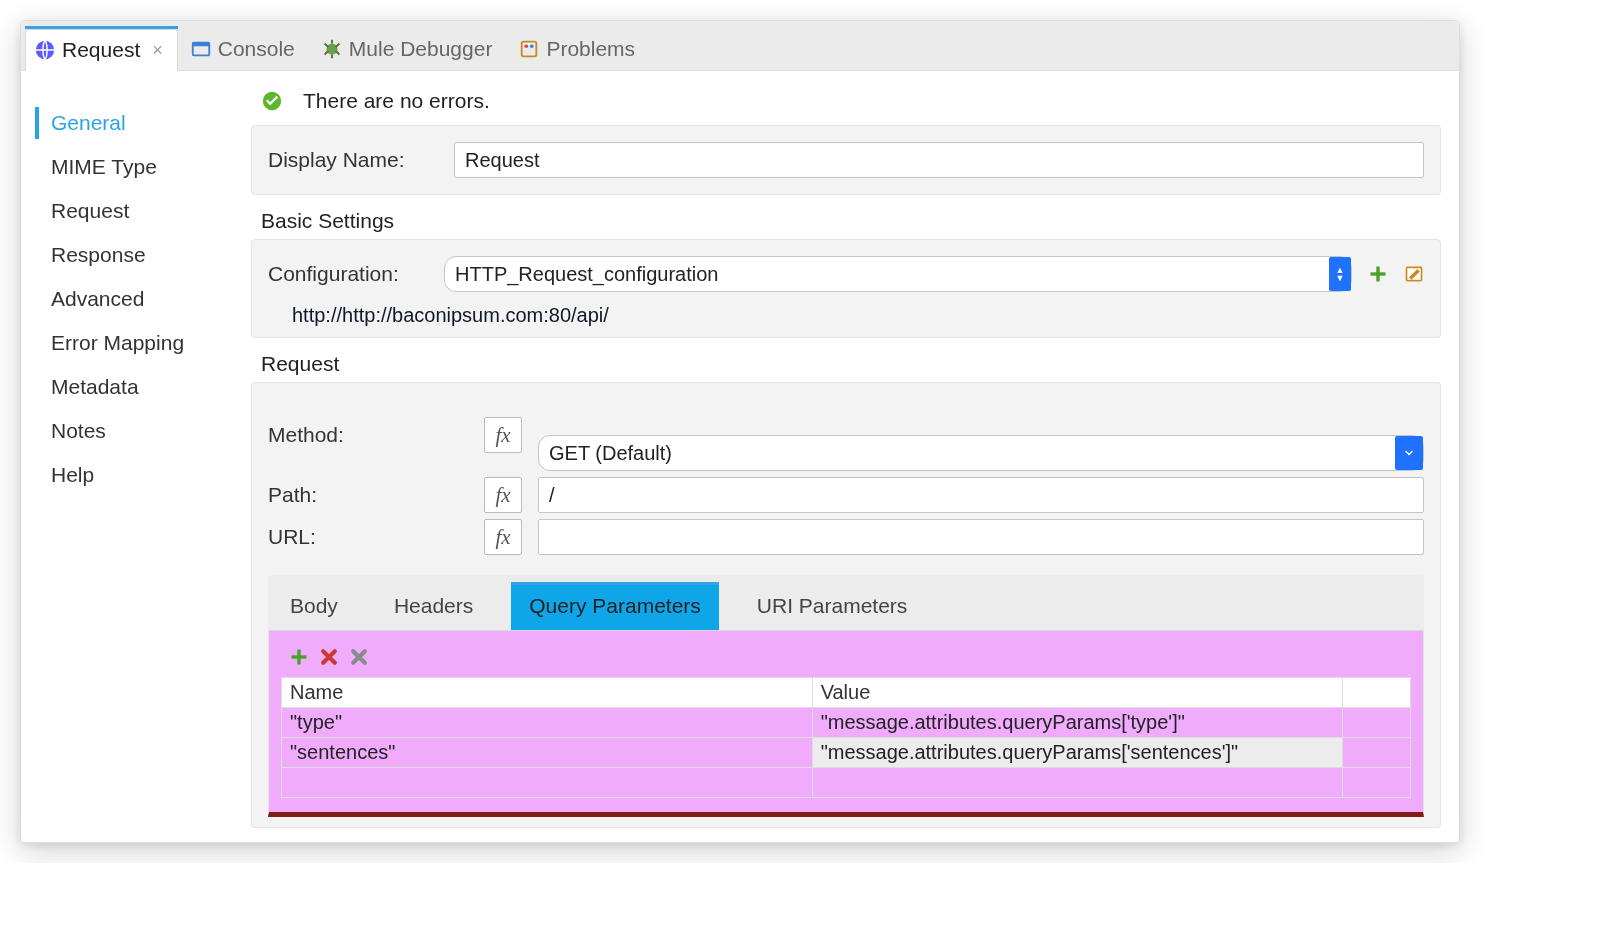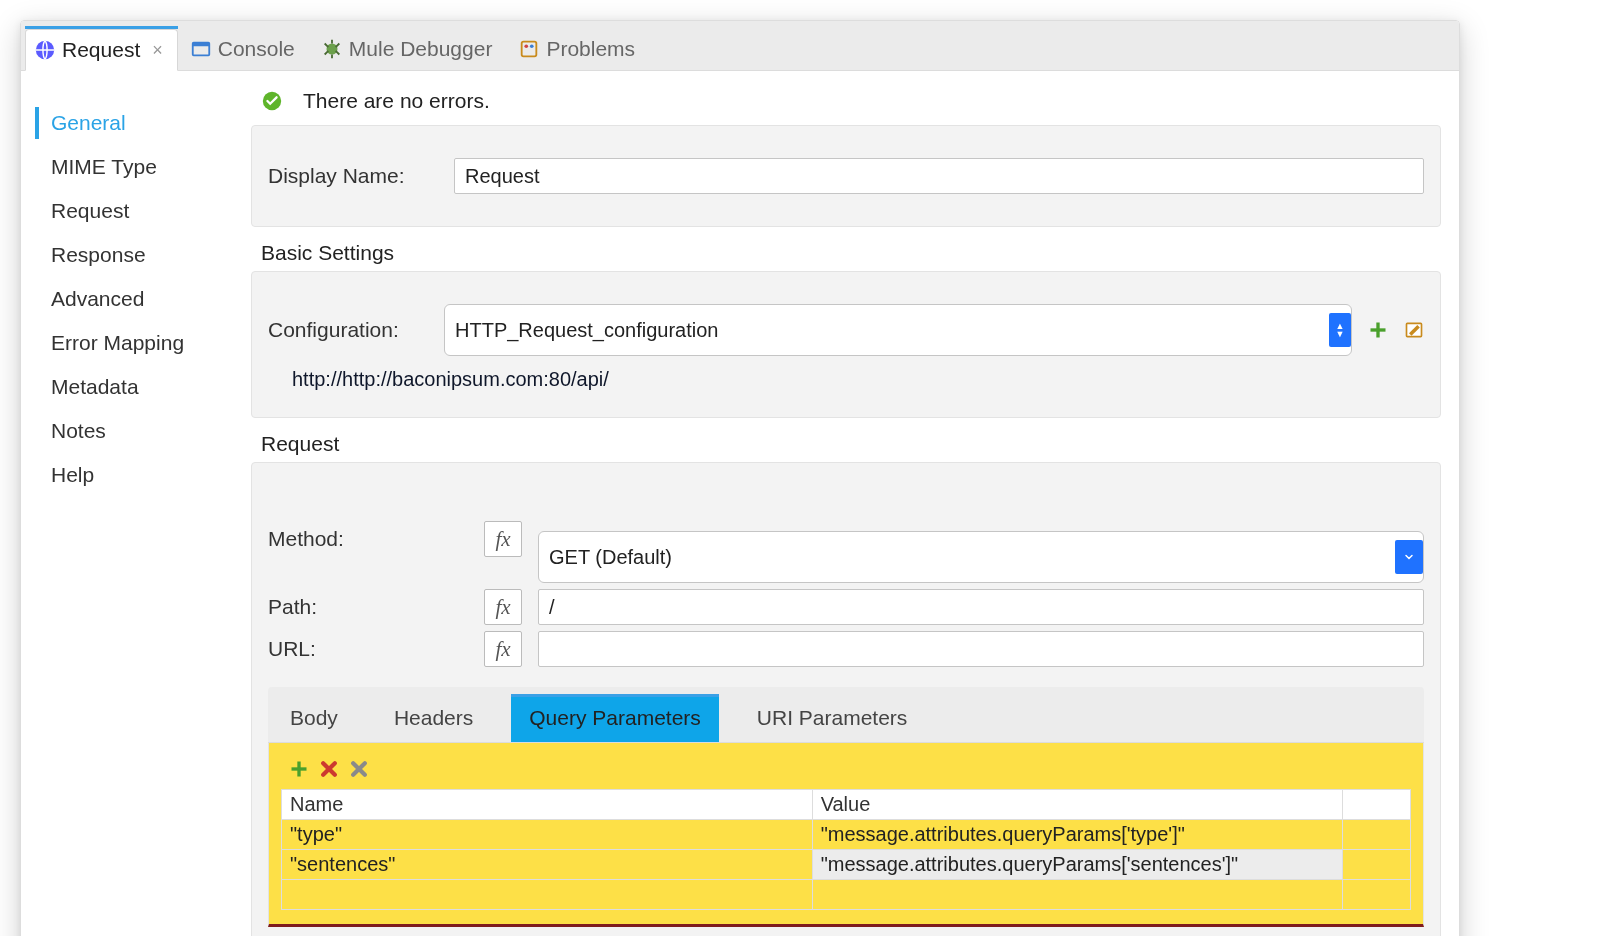--- a/index.html
+++ b/index.html
@@ -85,33 +85,33 @@
   }
   .status-row {
     display:flex; align-items:center; gap:20px;
     padding: 4px 0 6px 10px;
     font-size: 21px;
   }
   .panel {
     background:#f3f3f3;
     border:1px solid #e3e3e3;
     border-radius:4px;
-    padding: 26px 16px;
+    padding: 10px 16px;
     margin: 6px 0 14px 0;
   }
   .row { display:flex; align-items:center; gap:16px; margin:6px 0; }
   .row .lbl { width:170px; font-size:21px; color:#333; }
   .row.wide .lbl { width:200px; }
   .text-input {
     flex:1; height:36px; border:1px solid #c5c5c5; background:#fff;
     border-radius:2px; padding: 4px 10px; font-size:20px; color:#222;
   }
   .select-wrap {
-    flex:1; height:52px; border:1px solid #c5c5c5; background:#fff;
-    border-radius:6px; display:flex; align-items:center; padding:0 0 0 10px;
+    flex:1; height:36px; border:1px solid #c5c5c5; background:#fff;
+    border-radius:12px; display:flex; align-items:center; padding:0 0 0 10px;
     position:relative; font-size:20px;
   }
   .select-wrap.small { flex:1;margin-top:36px; }
   .select-arrows {
     width:22px; height:34px; border-radius:2px; background:#1f72ff;
     display:flex; flex-direction:column; align-items:center; justify-content:center;
     color:#fff; margin-left:auto;
   }
   .select-arrows .ar { font-size:9px; line-height:8px; }
   .mini-chevron {
@@ -135,22 +135,22 @@
     height:48px; padding:0 18px; display:flex; align-items:center; color:#444; font-size:21px;
     border-top-left-radius:3px; border-top-right-radius:3px; position:relative;
   }
   .subtab.active {
     background:#0ea5e9; color:#222;
   }
   .subtab.active::before {
     content:""; position:absolute; top:0; left:0; right:0; height:3px; background:#3aa0e6;
   }
   .subtab-body {
-    background:#fde047; border-left:1px solid #e3e3e3; border-right:1px solid #e3e3e3;
-    border-bottom:3px solid #7f1d1d; padding:14px 12px 14px 12px;
+    background:#f0abfc; border-left:1px solid #e3e3e3; border-right:1px solid #e3e3e3;
+    border-bottom:5px solid #7f1d1d; padding:14px 12px 14px 12px;
   }
   .toolbar-icons { display:flex; gap:10px; padding:2px 0 10px 8px; }
   .table {
     border:1px solid #cfcfcf; width:100%; border-collapse:collapse; font-size:20px;
   }
   .table th, .table td {
     border:1px solid #ddd; text-align:left; padding:3px 8px; font-weight:normal;
   }
   .table th { color:#333; background:#fff; }
   .table td.sel { background:#ececec; }

